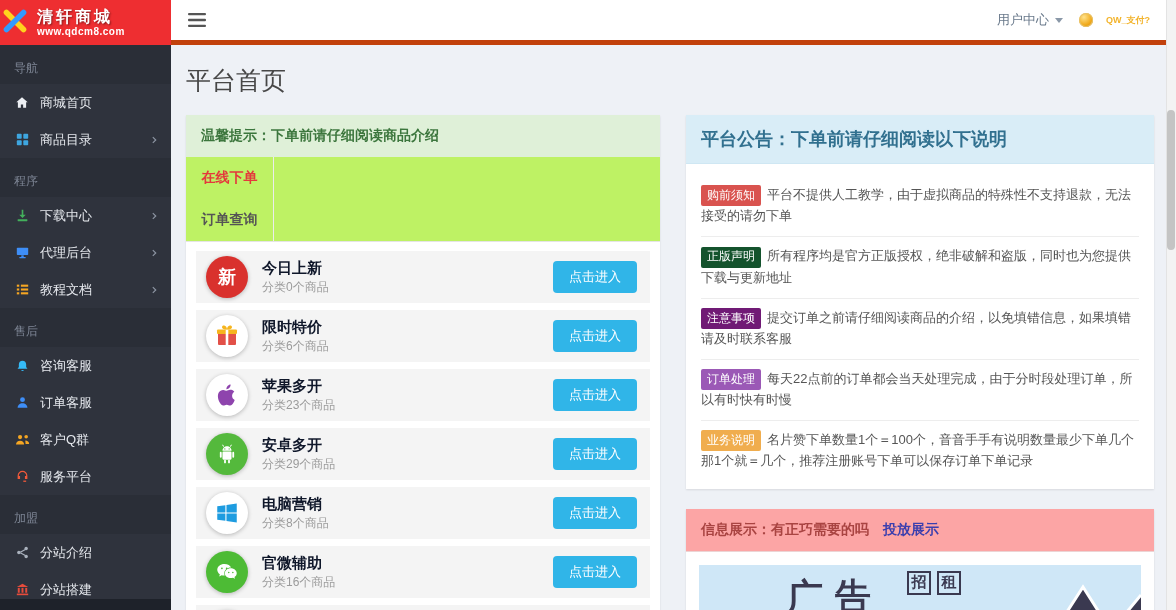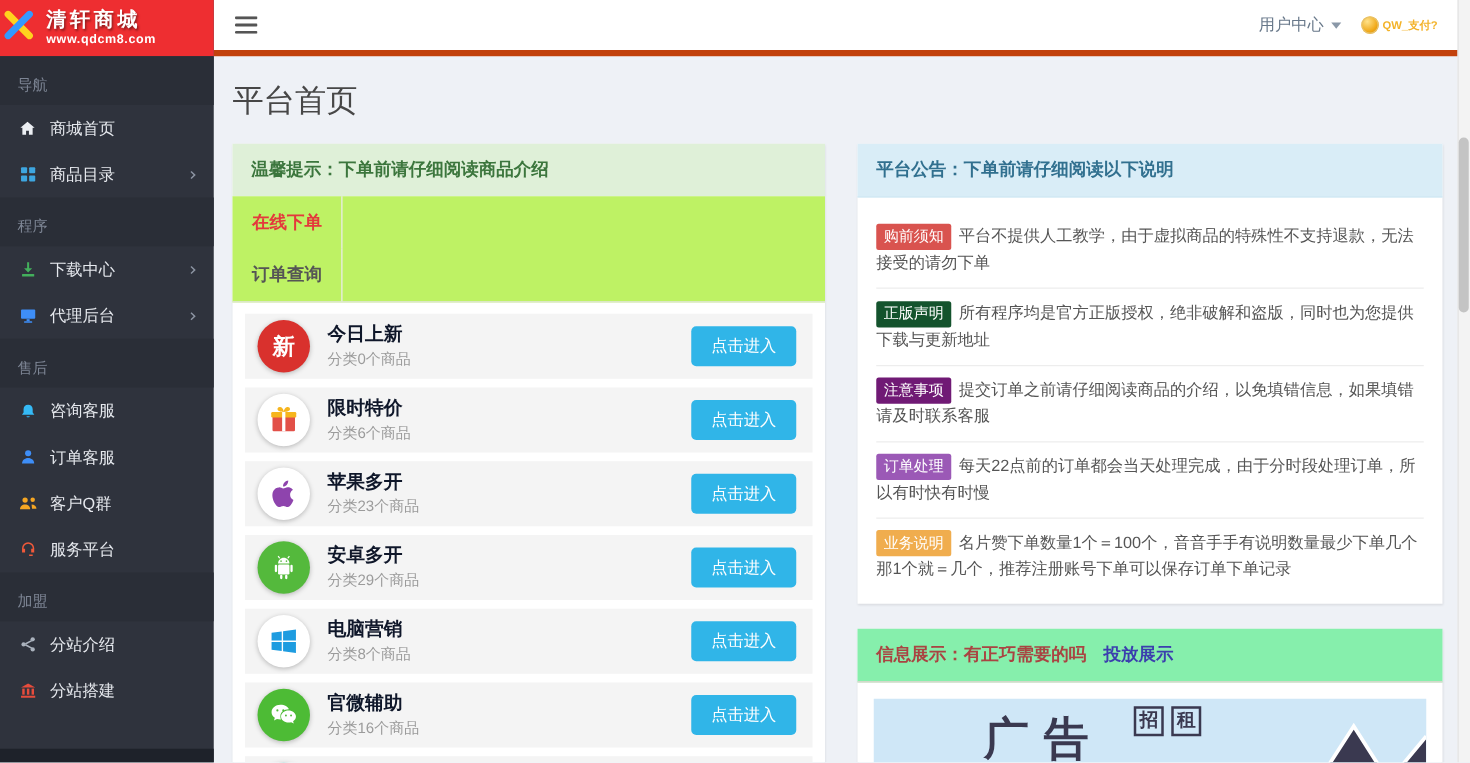--- a/index.html
+++ b/index.html
@@ -31,21 +31,21 @@
   .ic-serv   { color: #f0593a; }
   .ic-share  { color: #aab2bd; }
   .ic-bank   { color: #e74c3c; }
 
   
   .topbar { position: absolute; left: 171px; top: 0; width: 1005px; height: 45px; background: #fff; border-bottom: 5px solid #c2410c; display: flex; align-items: center; z-index: 4; }
   .toggle { padding: 0 17px; cursor: pointer; display: flex; align-items: center; height: 100%; }
   .top-right { margin-left: auto; display: flex; align-items: center; gap: 16px; padding-right: 26px; }
   .user-center { color: #68788a; font-size: 13px; display: flex; align-items: center; gap: 6px; cursor: pointer; }
   .caret { width: 0; height: 0; border-left: 4px solid transparent; border-right: 4px solid transparent; border-top: 5px solid #8a98a8; }
-  .pay-badge { display: flex; align-items: center; gap: 3px; cursor: pointer; }
+  .pay-badge { display: flex; align-items: center; gap: 13px; cursor: pointer; }
   .pay-logo { width: 14px; height: 14px; border-radius: 50%; background: radial-gradient(circle at 35% 30%, #ffe28a, #f0a818 60%, #c97f0a); box-shadow: 0 0 0 1px #e7c26a inset; }
   .pay-text { color: #f3b32a; font-size: 9px; font-weight: bold; }
 
   
   .main { position: absolute; left: 171px; top: 45px; width: 1005px; height: 565px; background: #eef1f6; overflow: hidden; }
   .page-title { font-size: 25px; font-weight: 400; color: #474747; padding: 19px 15px 18px; }
   .content { display: flex; gap: 26px; padding: 0 22px 0 15px; align-items: flex-start; }
   .panel { background: #fff; box-shadow: 0 1px 2px rgba(0,0,0,.1); }
 
   
@@ -62,32 +62,32 @@
   .gicon.bg-wechat{ background: #4dbb35; }
   .gicon.bg-teal  { background: #23b7ae; }
   .gicon b { color: #fff; font-size: 18px; font-weight: bold; }
   .gtext { line-height: 1.25; }
   .gtitle { font-size: 15px; font-weight: bold; color: #0f172a; }
   .gsub { font-size: 12px; color: #9b9b9b; margin-top: 3px; }
   .enter { margin-left: auto; background: #30b5e8; color: #fff; border: none; border-radius: 4px; font-size: 13px; padding: 7px 16px; cursor: pointer; font-family: inherit; }
 
   
   .right-col { width: 468px; flex: none; display: flex; flex-direction: column; gap: 20px; }
-  .blue-head { background: #d9edf7; color: #31708f; font-size: 14px; font-weight: bold; padding: 12px 15px; border-bottom: 1px solid #cfe7f3; }
+  .blue-head { background: #d9edf7; color: #31708f; font-size: 18px; font-weight: bold; padding: 12px 15px; border-bottom: 1px solid #cfe7f3; }
   .nbody { padding: 12px 15px 8px; }
   .notice { padding: 9px 0; border-bottom: 1px solid #ededed; font-size: 13px; color: #555; line-height: 1.6; }
   .notice:last-child { border-bottom: none; }
   .tag { display: inline-block; color: #fff; font-size: 12px; padding: 1px 6px; border-radius: 2px; margin-right: 6px; }
   .t0 { background: #d9534f; }
   .t1 { background: #14532d; font-family: Liberation Mono, monospace; }
   .t2 { background: #701a75; }
   .t3 { background: #9b59b6; }
   .t4 { background: #f0ad4e; }
 
-  .pink-head { background: #86efac; color: #a94442; font-size: 14px; font-weight: bold; padding: 12px 15px; border-bottom: 1px solid #ecd4d4; }
+  .pink-head { background: #fca5a5; color: #a94442; font-size: 14px; font-weight: bold; padding: 12px 15px; border-bottom: 1px solid #ecd4d4; }
   .ad-link { color: #3b3fae; margin-left: 10px; cursor: pointer; text-decoration: none; font-weight: bold; }
   .ad-wrap { padding: 13px; }
   .ad { position: relative; height: 150px; background: #cfe7f7; overflow: hidden; cursor: pointer; }
   .ad svg.mts { position: absolute; left: 0; top: 0; width: 100%; height: 100%; }
   .ad-big { position: absolute; left: 88px; top: 8px; font-size: 36px; font-weight: bold; color: #3a3950; letter-spacing: 12px; }
   .ad-boxes { position: absolute; left: 208px; top: 6px; display: flex; gap: 6px; }
   .ad-boxes span { border: 2px solid #3a3950; color: #3a3950; font-size: 15px; font-weight: bold; width: 24px; height: 24px; display: flex; align-items: center; justify-content: center; }
 
   
   .scrollbar { position: absolute; right: 0; top: 0; width: 10px; height: 610px; background: #f3f3f3; border-left: 1px solid #e3e3e3; z-index: 10; }
@@ -161,20 +161,38 @@
     </div>
     <div class="side-item">
       <span class="sicon ic-agent">
         <svg width="13" height="13" viewBox="0 0 16 16" fill="currentColor">
             <rect x="1" y="2" width="14" height="9" rx="1"></rect>
             <rect x="6.5" y="11.5" width="3" height="2"></rect>
             <rect x="4" y="13.5" width="8" height="1.5" rx="0.5"></rect>
           </svg>
       </span>
       <span class="slabel">代理后台</span>
+      <span class="chev">
+          <svg width="8" height="8" viewBox="0 0 8 8" fill="currentColor">
+            <path d="M2.2.8 5.6 4 2.2 7.2 1.4 6.4 3.9 4 1.4 1.6z"></path>
+          </svg>
+        </span>
+    </div>
+    <div class="side-item">
+      <span class="sicon ic-doc">
+        <svg width="13" height="13" viewBox="0 0 16 16" fill="currentColor">
+            <rect x="1" y="2" width="3" height="2.6"></rect>
+            <rect x="6" y="2" width="9" height="2.6"></rect>
+            <rect x="1" y="6.7" width="3" height="2.6"></rect>
+            <rect x="6" y="6.7" width="9" height="2.6"></rect>
+            <rect x="1" y="11.4" width="3" height="2.6"></rect>
+            <rect x="6" y="11.4" width="9" height="2.6"></rect>
+          </svg>
+      </span>
+      <span class="slabel">教程文档</span>
       <span class="chev">
           <svg width="8" height="8" viewBox="0 0 8 8" fill="currentColor">
             <path d="M2.2.8 5.6 4 2.2 7.2 1.4 6.4 3.9 4 1.4 1.6z"></path>
           </svg>
         </span>
     </div>
 
     <div class="side-label">售后</div>
 
     <div class="side-item">

